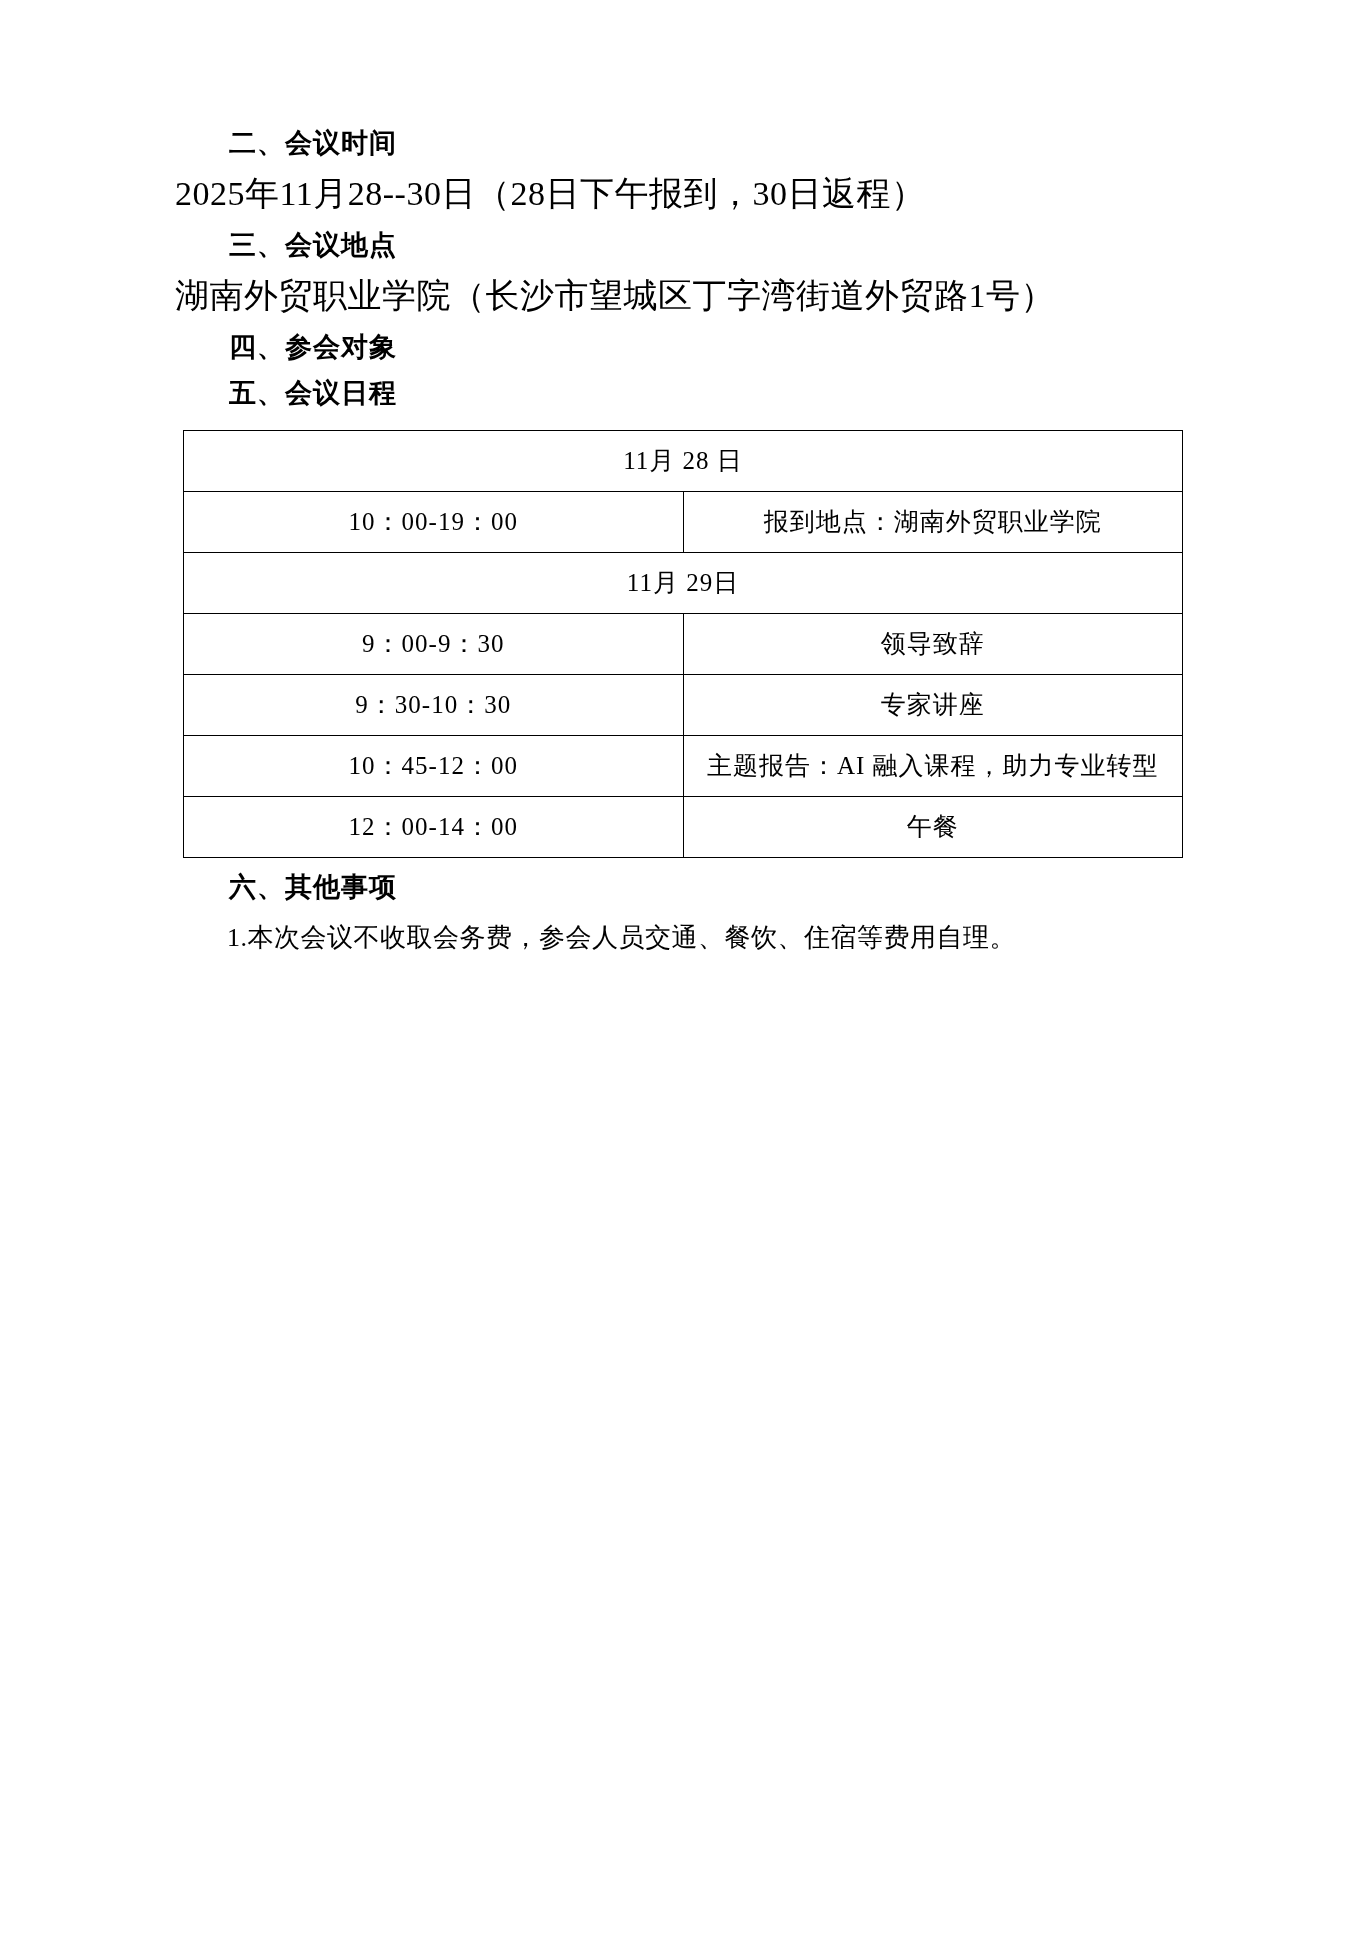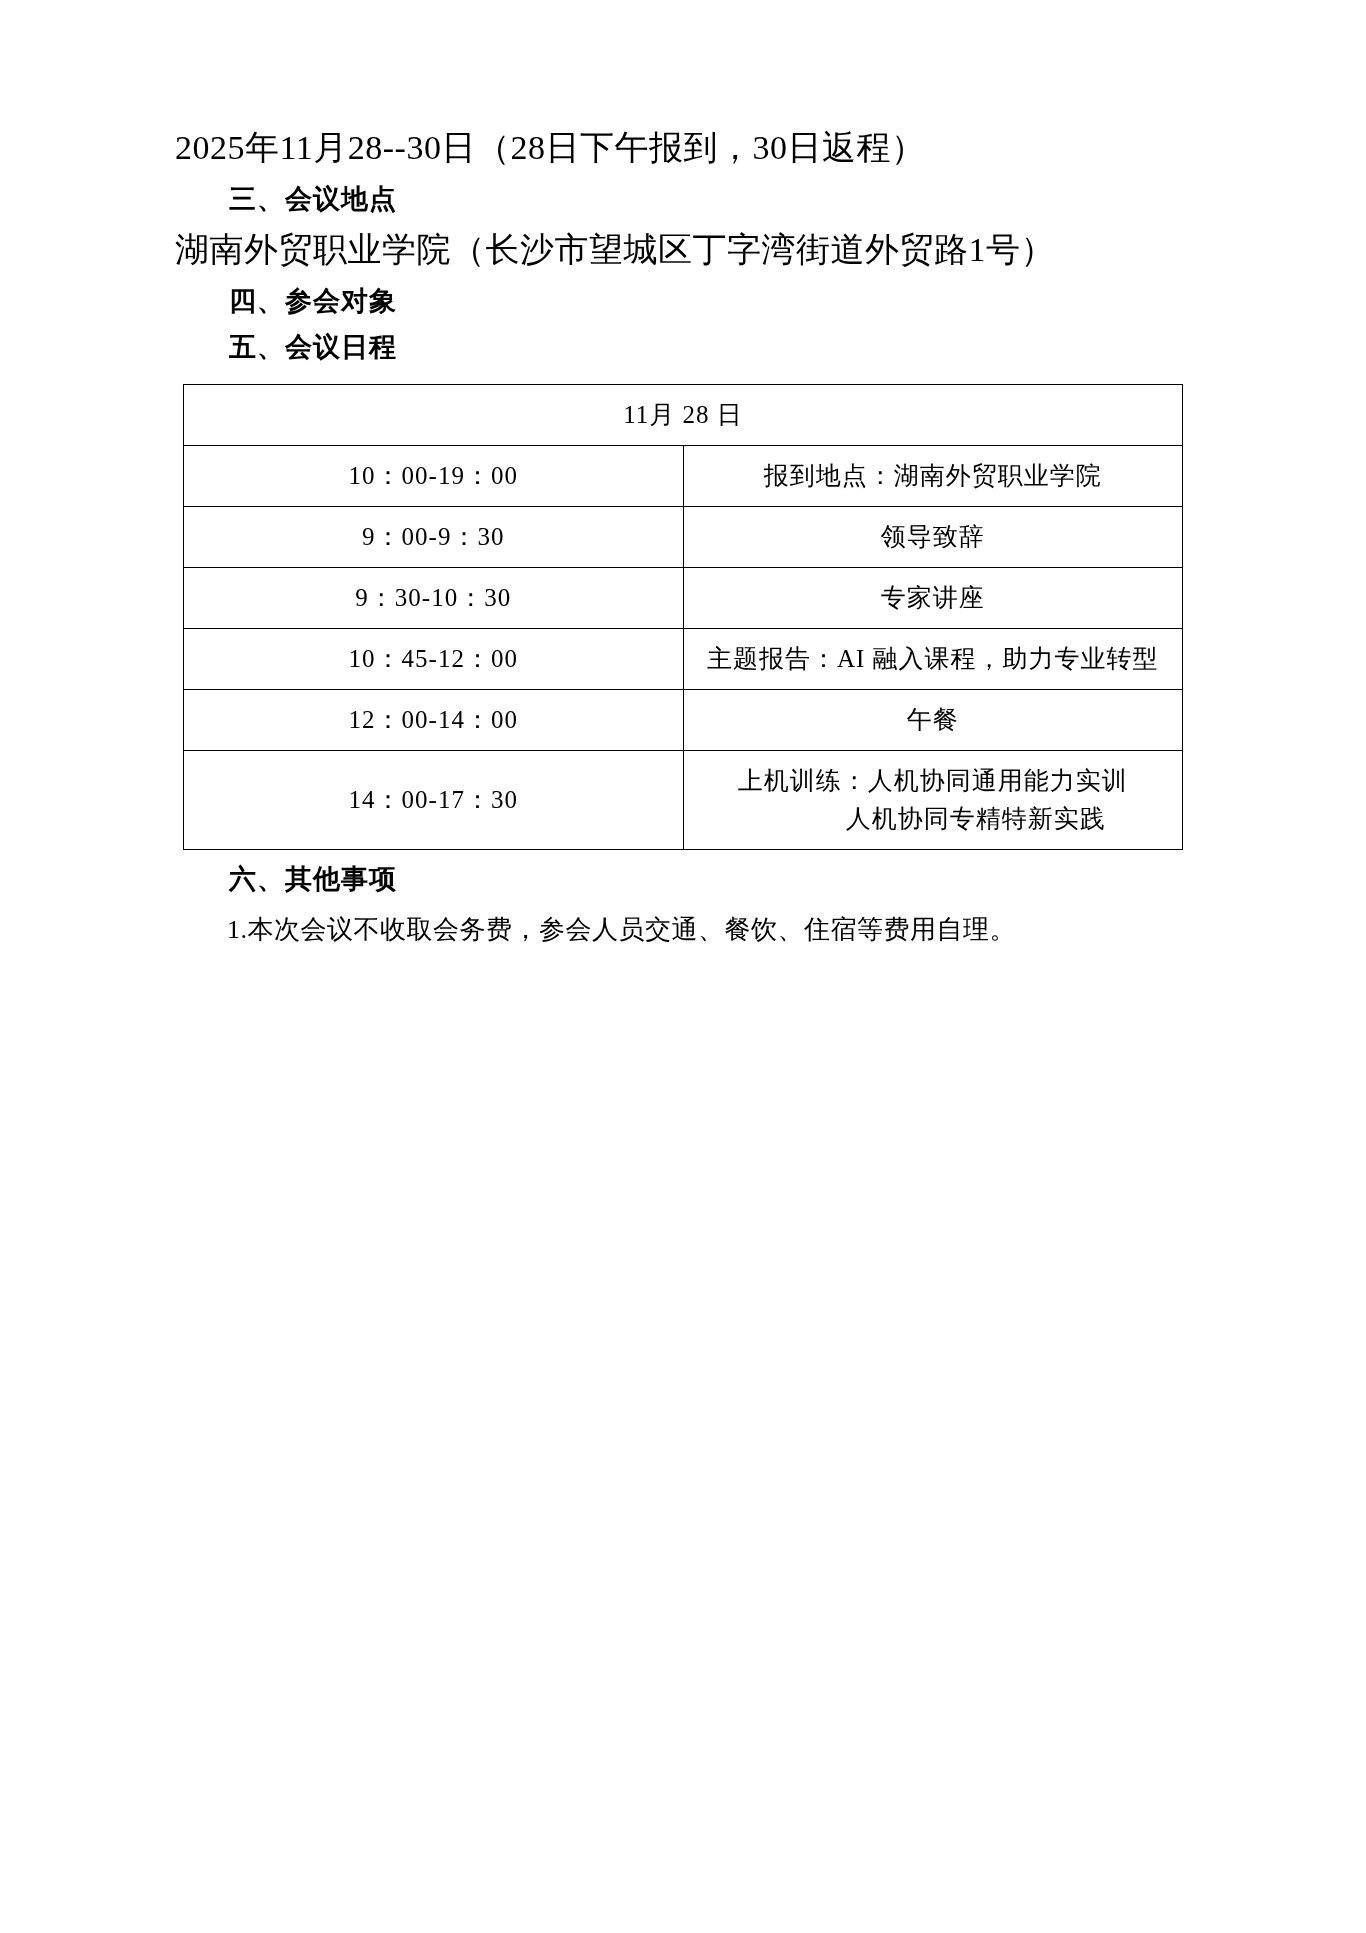--- a/index.html
+++ b/index.html
@@ -79,61 +79,58 @@
     margin: 0;
   }
   .tail-para.indent { text-indent: 52px; }
 </style>
 </head>
 <body>
 
 <div class="page">
   <div class="doc-body">
 
+    <h2 class="heading">二、会议时间</h2>
     <p class="para noindent">2025年11月28--30日（28日下午报到，30日返程）</p>
 
     <h2 class="heading">三、会议地点</h2>
     <p class="para noindent">湖南外贸职业学院（长沙市望城区丁字湾街道外贸路1号）</p>
 
     <h2 class="heading">四、参会对象</h2>
 
     <h2 class="heading">五、会议日程</h2>
 
     <table class="schedule">
       <tbody>
         <tr>
           <td class="full" colspan="2">11月 28 日</td>
         </tr>
         <tr>
           <td class="col-time">10：00-19：00</td>
           <td class="col-content">报到地点：湖南外贸职业学院</td>
         </tr>
         <tr>
+          <td class="full" colspan="2">11月 29日</td>
+        </tr>
+        <tr>
           <td class="col-time">9：00-9：30</td>
           <td class="col-content">领导致辞</td>
         </tr>
         <tr>
           <td class="col-time">9：30-10：30</td>
           <td class="col-content">专家讲座</td>
         </tr>
         <tr>
           <td class="col-time">10：45-12：00</td>
           <td class="col-content">主题报告：AI 融入课程，助力专业转型</td>
         </tr>
         <tr>
           <td class="col-time">12：00-14：00</td>
           <td class="col-content">午餐</td>
         </tr>
-        <tr>
-          <td class="col-time">14：00-17：30</td>
-          <td class="col-content two-line-cell">
-            <span class="l1">上机训练：人机协同通用能力实训</span>
-            <span class="l2">人机协同专精特新实践</span>
-          </td>
-        </tr>
       </tbody>
     </table>
 
     <h2 class="heading">六、其他事项</h2>
     <p class="tail-para indent">1.本次会议不收取会务费，参会人员交通、餐饮、住宿等费用自理。</p>
 
   </div>
 </div>
 
 </body></html>

